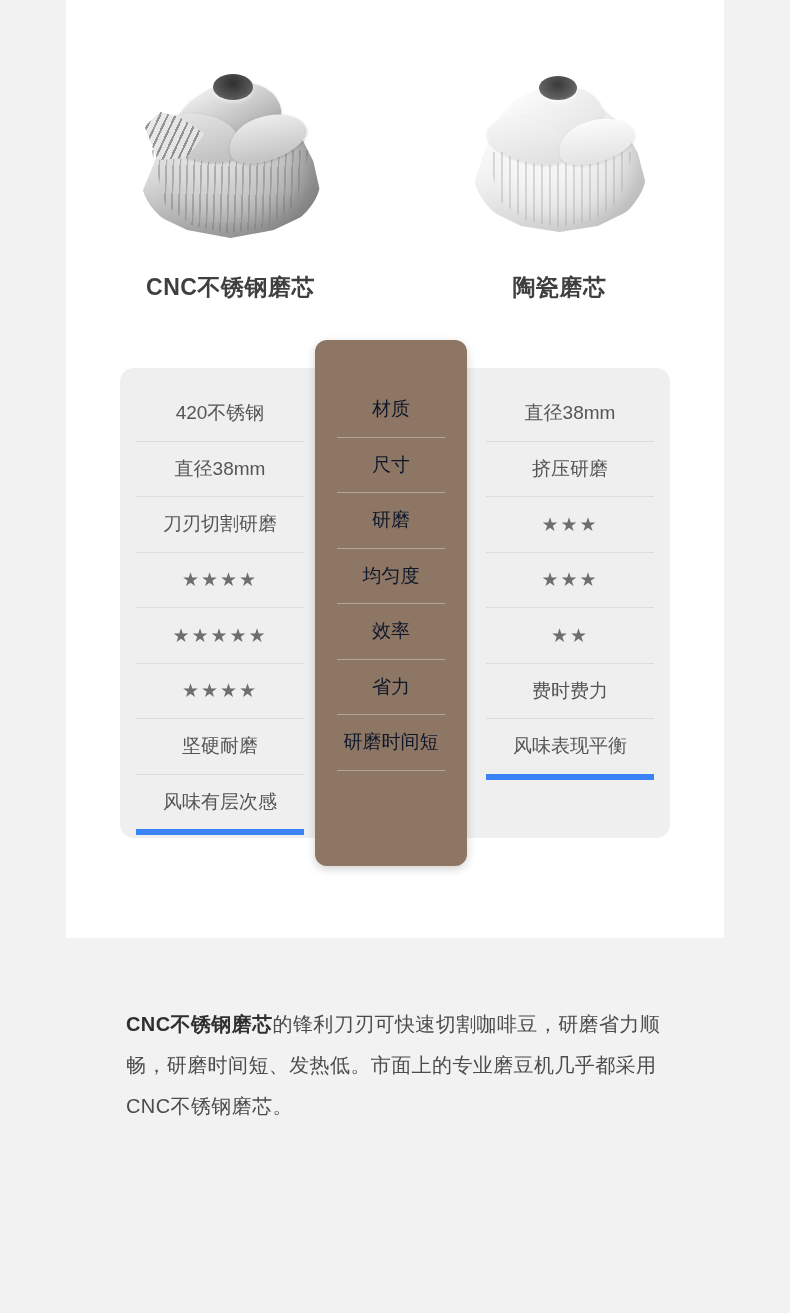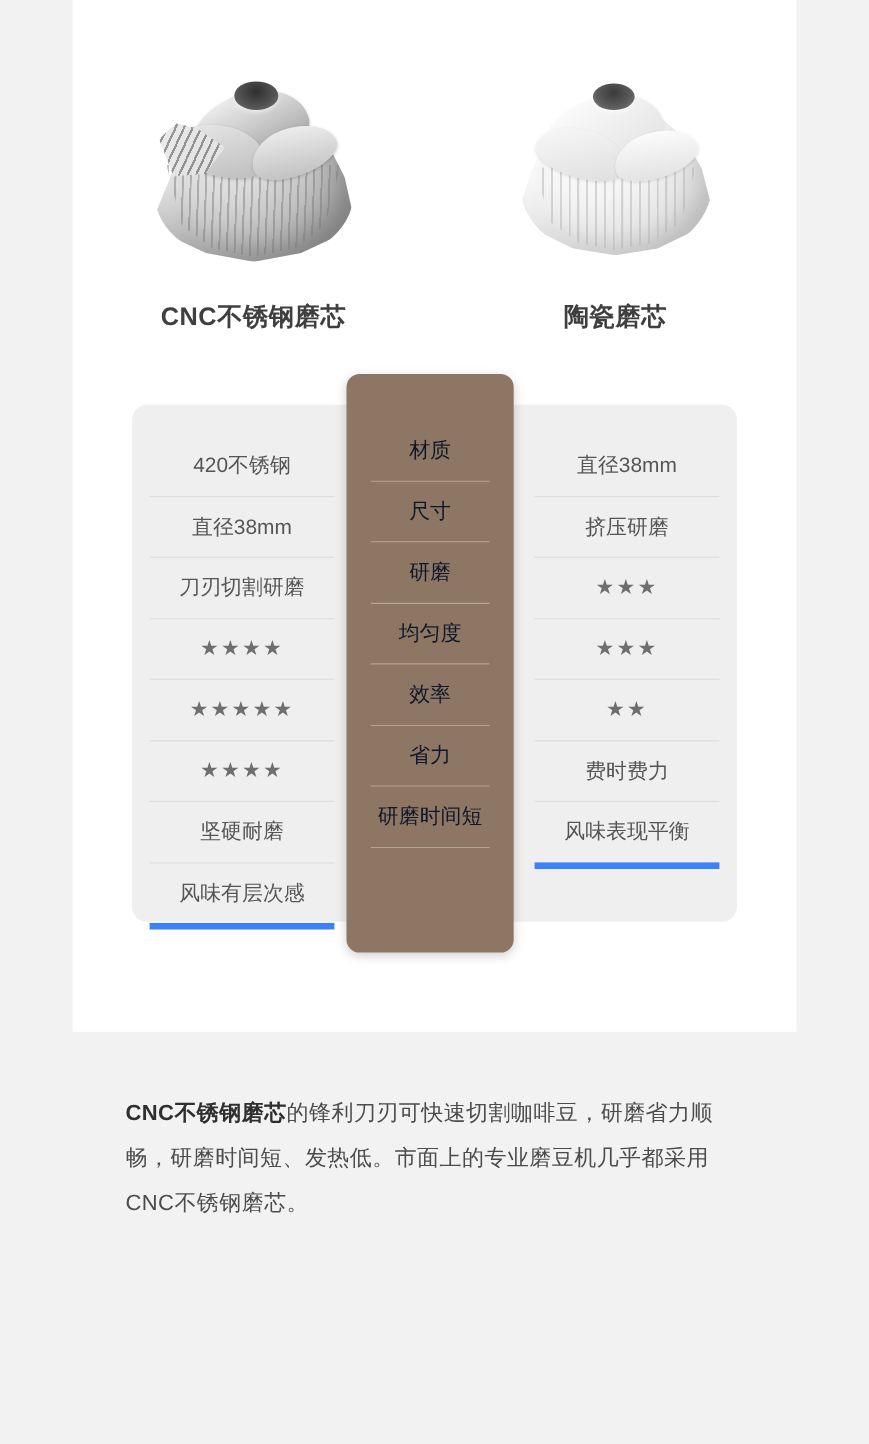--- a/index.html
+++ b/index.html
@@ -219,21 +219,21 @@
     left: 195px;
     top: -28px;
     width: 152px;
     height: 526px;
     background: #8d7663;
     border-radius: 12px;
     box-shadow: 0 3px 10px rgba(0,0,0,0.18);
     z-index: 3;
   }
   .cells {
-    padding-top: 28px;
+    padding-top: 18px;
   }
   .cell {
     height: 54.5px;
     display: flex;
     align-items: center;
     justify-content: center;
     font-size: 19px;
     color: #555555;
     border-bottom: 1px solid #dcdcdc;
     margin: 0 14px;
@@ -266,21 +266,21 @@
     position: absolute;
     left: 110px;
     top: 988px;
     width: 578px;
     font-size: 20px;
     line-height: 41px;
     color: #4c4c4c;
     letter-spacing: 0.4px;
   }
   .desc p {
-    margin: 4px;
+    margin: 16px;
   }
   .desc b {
     font-weight: bold;
     color: #2f2f2f;
   }
 </style>
 </head>
 <body>
 
 <div class="page">

